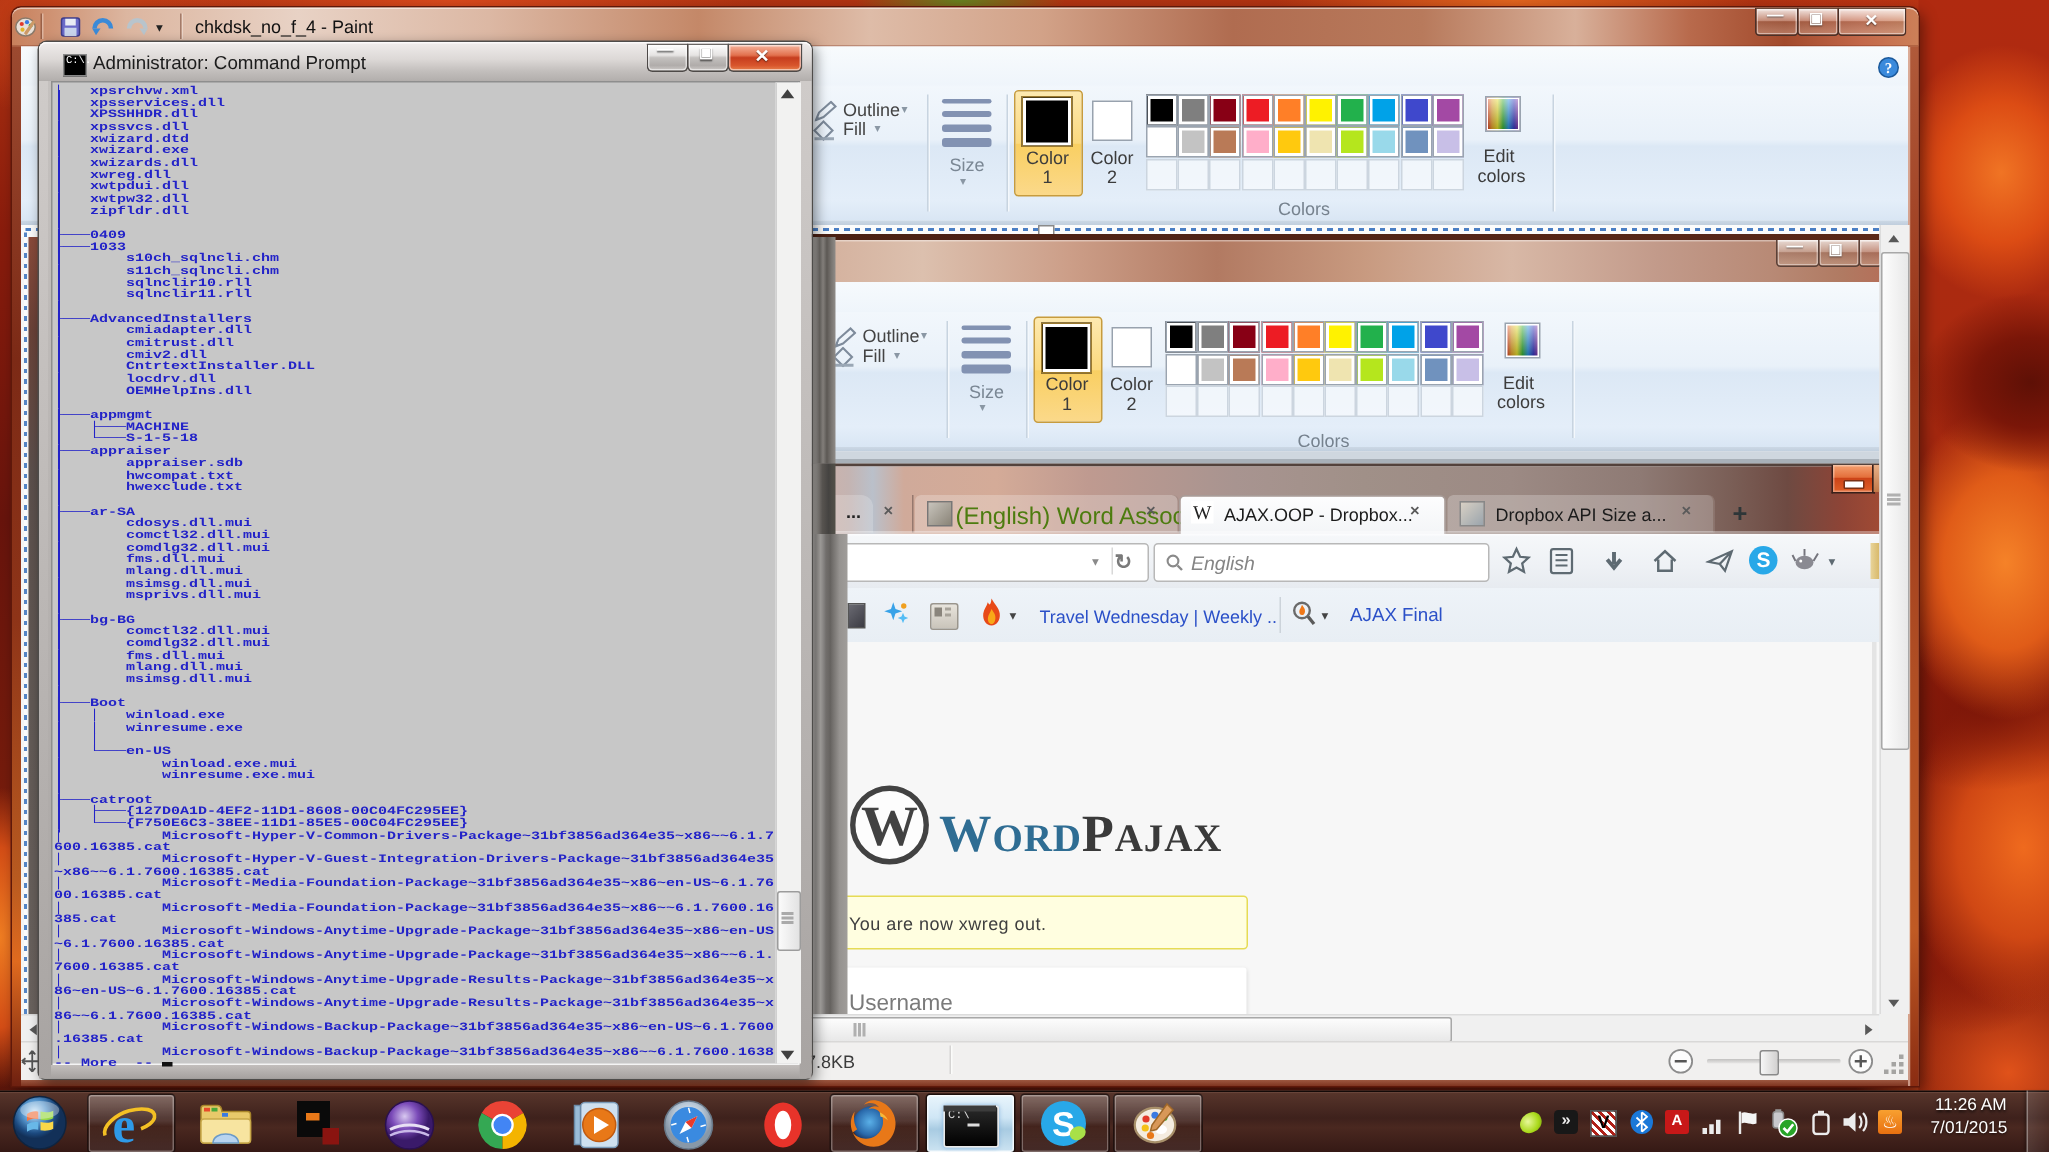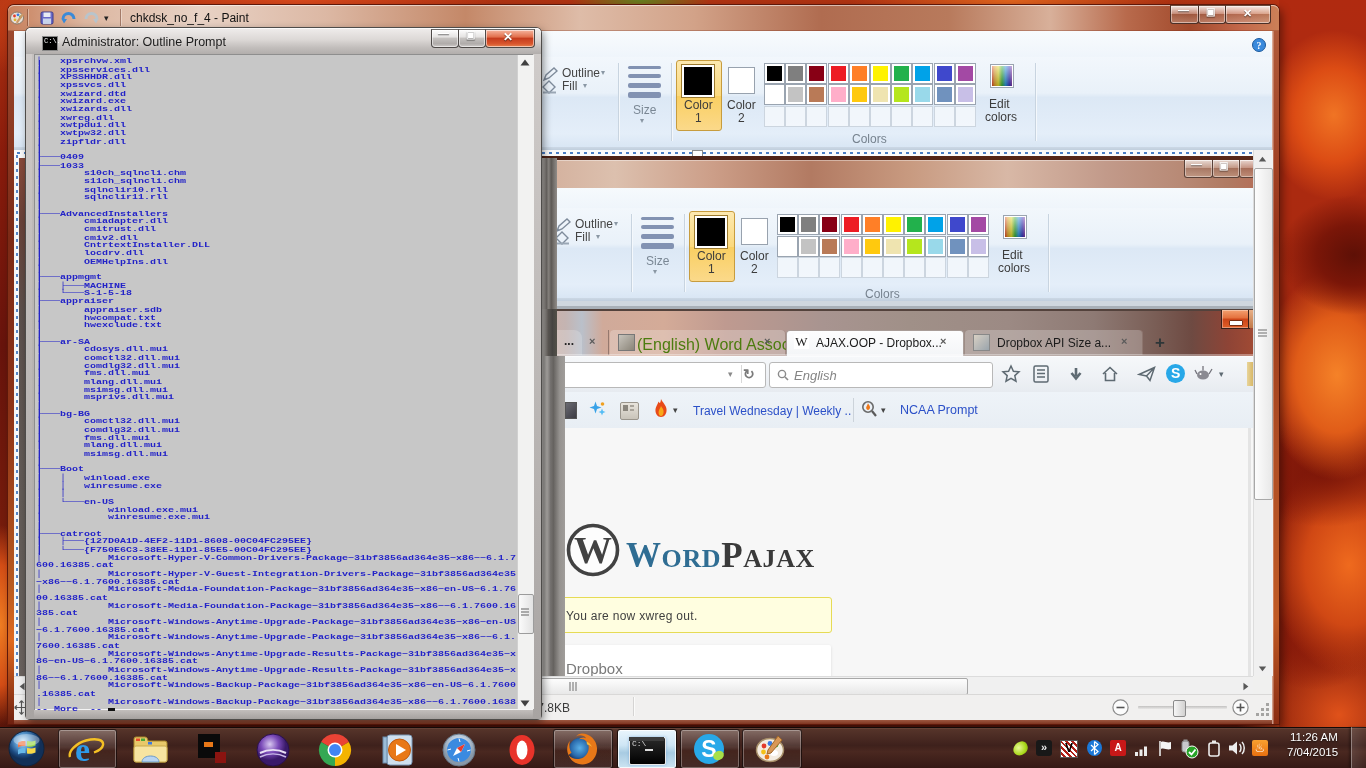--- a/index.html
+++ b/index.html
@@ -289,32 +289,32 @@
   </svg>
 <div class="a" style="left:673px;top:405px;font-size:9px;color:#444;white-space:nowrap;">▾</div>
 <div class="a" style="left:693px;top:404px;width:158px;height:15px;overflow:hidden;font-size:12px;color:#2b50c8;white-space:nowrap;">Travel Wednesday | Weekly ...</div>
 <div class="a" style="left:853px;top:398px;width:1px;height:24px;background:#ccd3da;"></div>
 <svg class="a" style="left:860px;top:399px" width="18" height="21" viewBox="0 0 18 21">
     <circle cx="8" cy="8" r="5.2" fill="none" stroke="#6a6a6a" stroke-width="1.6"></circle>
     <path d="M12 12 L16 17" stroke="#5a5a5a" stroke-width="2.2"></path>
     <path d="M8 4.2 C9 6 10.2 6.8 10 8.6 C9.9 10.2 9 11 8 11 C7 11 6.1 10.1 6.2 8.6 C6.3 7.2 7.4 6.2 8 4.2 Z" fill="#f07818"></path>
   </svg>
 <div class="a" style="left:881px;top:405px;font-size:9px;color:#444;white-space:nowrap;">▾</div>
-<div class="a" style="left:900px;top:403px;font-size:12.5px;color:#2b50c8;white-space:nowrap;">NCAA Prompt</div>
+<div class="a" style="left:900px;top:403px;font-size:12.5px;color:#2b50c8;white-space:nowrap;">AJAX Final</div>
 <div class="a" style="left:26px;top:428px;width:1227px;height:248px;background:#f7f7f7;"></div>
 <div class="a" style="left:1248px;top:428px;width:3px;height:248px;background:#e4e4e4;"></div>
 <svg class="a" style="left:566px;top:523px" width="54" height="54" viewBox="0 0 54 54">
 <circle cx="27" cy="27" r="24.5" fill="#fdfdfd" stroke="#424242" stroke-width="3.6"></circle>
 <text x="27" y="40" font-size="38" font-weight="bold" fill="#424242" text-anchor="middle" font-family="Liberation Serif">W</text>
 </svg>
 <div class="a" style="left:626px;top:536px;font-family:'Liberation Serif',serif;white-space:nowrap;letter-spacing:.6px;font-weight:bold;"><span style="font-size:35px;color:#2f6d93">W<span style="font-size:26px">ORD</span></span><span style="font-size:35px;color:#3a3a3a">P<span style="font-size:26px">AJAX</span></span></div>
 <div class="a" style="left:542px;top:597px;width:288px;height:34px;background:#fffee0;border:1px solid #e6db55;border-radius:3px;"></div>
 <div class="a" style="left:566px;top:609px;font-size:12px;color:#3f3f3f;white-space:nowrap;letter-spacing:.3px;">You are now xwreg out.</div>
 <div class="a" style="left:542px;top:645px;width:289px;height:40px;background:#fff;box-shadow:0 1px 3px rgba(0,0,0,.13);border-radius:2px 2px 0 0;"></div>
-<div class="a" style="left:566px;top:660px;font-size:15px;color:#7a7a7a;white-space:nowrap;">Dropbox</div>
+<div class="a" style="left:566px;top:660px;font-size:15px;color:#7a7a7a;white-space:nowrap;">Username</div>
 <div class="a" style="left:541px;top:158px;width:16px;height:151px;background:linear-gradient(90deg,#b8b4b0 0,#9c9894 18%,#6e6a66 34%,#8a8682 48%,#5e5a56 64%,#787470 82%,#908c88 100%);"></div>
 <div class="a" style="left:541px;top:309px;width:16px;height:47px;background:linear-gradient(90deg,#c2beba 0,#9e9a96 20%,#5e5a56 45%,#464442 70%,#525048 100%);"></div>
 <div class="a" style="left:541px;top:356px;width:24px;height:320px;background:linear-gradient(90deg,#c9c6c3 0,#9b9895 12%,#aca9a6 25%,#757270 40%,#666360 52%,#7e7b78 65%,#969390 78%,#a09d9a 100%);"></div>
 <div class="a" style="left:1253px;top:150px;width:19px;height:526px;background:#f0f0f0;border-left:1px solid #dcdcdc;"></div>
 <svg class="a" style="left:1257px;top:155px" width="11" height="9" viewBox="0 0 13 11">
     <path d="M6.5 2 L11 8 L2 8 Z" fill="#585858"></path>
   </svg>
 <div class="a" style="left:1254px;top:168px;width:17px;height:330px;background:linear-gradient(90deg,#fdfdfd,#e8e8e8);border:1px solid #a8a8a8;border-radius:2px;"></div>
 <div class="a" style="left:1258px;top:329px;width:9px;height:1.5px;background:#b0b0b0;box-shadow:0 3px 0 #b0b0b0,0 6px 0 #b0b0b0;"></div>
 <svg class="a" style="left:1257px;top:664px" width="11" height="9" viewBox="0 0 13 11">
@@ -349,21 +349,21 @@
   </svg>
 <div class="a" style="left:1266px;top:703px;width:2.5px;height:2.5px;background:#a5a4a2;box-shadow:-5px 5px 0 #a5a4a2,0 5px 0 #a5a4a2,-10px 10px 0 #a5a4a2,-5px 10px 0 #a5a4a2,0 10px 0 #a5a4a2;"></div>
 <div class="a" style="left:26px;top:28px;width:515px;height:691px;border-radius:5px 5px 4px 4px;box-shadow:0 0 0 1px #4e4c4a,2px 3px 9px rgba(0,0,0,.5);background:linear-gradient(180deg,#edeae9 0,#d5d1cf 15px,#bcb8b6 26px,#b2aeac 100%);"></div>
 <div class="a" style="left:26px;top:28px;width:515px;height:26px;border-radius:5px 5px 0 0;background:linear-gradient(180deg,#f0edec 0,#dcd8d6 45%,#c2bebc 75%,#b2aeac 100%);box-shadow:inset 0 1px 0 #fbfafa;"></div>
 <div class="a" style="left:32px;top:54px;width:2px;height:665px;background:linear-gradient(180deg,#c5c1bf,#a8a4a2);"></div>
 <div class="a" style="left:26px;top:54px;width:6px;height:665px;background:linear-gradient(180deg,#cfcbc9,#a8a4a2);"></div>
 <div class="a" style="left:533px;top:54px;width:8px;height:665px;background:linear-gradient(180deg,#cfcbc9,#a8a4a2);"></div>
 <div class="a" style="left:34px;top:710px;width:499px;height:9px;background:linear-gradient(180deg,#c2bebc,#a5a19f);"></div>
 <div class="a" style="left:42px;top:36px;width:14px;height:13px;background:#000;border:1px solid #888;"></div>
 <div class="a" style="left:44px;top:37px;font-size:7px;color:#fff;white-space:nowrap;font-family:'Liberation Mono',monospace;font-size:7px;">C:\.</div>
-<div class="a" style="left:62px;top:35px;font-size:12.5px;color:#1c1c1c;white-space:nowrap;">Administrator: Outline Prompt</div>
+<div class="a" style="left:62px;top:35px;font-size:12.5px;color:#1c1c1c;white-space:nowrap;">Administrator: Command Prompt</div>
 <div class="a" style="left:431px;top:29px;width:26px;height:17px;border:1px solid #4e4a48;border-top:1px solid #6a6664;border-radius:0 0 4px 4px;background:linear-gradient(180deg,#fdfdfd 0,#e6e4e3 40%,#c4c1bf 50%,#b0acaa 80%,#cecac8 100%);box-shadow:inset 0 0 0 1px rgba(255,255,255,.55);"></div>
 <div class="a" style="left:438px;top:27px;font-size:11px;color:#fff;white-space:nowrap;font-weight:bold;text-shadow:0 1px 1px rgba(0,0,0,.6);">—</div>
 <div class="a" style="left:458px;top:29px;width:26px;height:17px;border:1px solid #4e4a48;border-top:1px solid #6a6664;border-radius:0 0 4px 4px;background:linear-gradient(180deg,#fdfdfd 0,#e6e4e3 40%,#c4c1bf 50%,#b0acaa 80%,#cecac8 100%);box-shadow:inset 0 0 0 1px rgba(255,255,255,.55);"></div>
 <div class="a" style="left:466px;top:29px;font-size:10px;color:#fff;white-space:nowrap;font-weight:bold;text-shadow:0 1px 1px rgba(0,0,0,.6);">▣</div>
 <div class="a" style="left:485px;top:29px;width:48px;height:17px;border:1px solid #4e4a48;border-top:1px solid #6a6664;border-radius:0 0 4px 4px;background:linear-gradient(180deg,#f6b59e 0,#e2714e 40%,#c63d1e 50%,#d8552c 80%,#e8824e 100%);box-shadow:inset 0 0 0 1px rgba(255,255,255,.55);"></div>
 <div class="a" style="left:503px;top:30px;font-size:12px;color:#fff;white-space:nowrap;font-weight:bold;text-shadow:0 1px 1px rgba(0,0,0,.6);">✕</div>
 <div class="a" style="left:34px;top:54px;width:499px;height:656px;background:#c7c7c7;box-shadow:inset 1px 1px 0 #8e8e8e, inset -1px -1px 0 #f4f4f4;"></div>
 <div class="a" style="left:517px;top:55px;width:16px;height:654px;background:#f2f2f1;border-left:1px solid #d0d0d0;"></div>
 <svg class="a" style="left:519px;top:58px" width="12" height="10" viewBox="0 0 12 10">
     <path d="M6 1.5 L10.5 7.5 L1.5 7.5 Z" fill="#404040"></path>
@@ -599,13 +599,13 @@
 <svg class="a" style="left:1208px;top:740px" width="12" height="17" viewBox="0 0 12 17">
     <rect x="1" y="3" width="10" height="13" rx="2" fill="none" stroke="#ececec" stroke-width="1.6"></rect>
     <rect x="4" y="0.5" width="4" height="2.5" fill="#ececec"></rect>
   </svg>
 <svg class="a" style="left:1228px;top:740px" width="18" height="16" viewBox="0 0 18 16">
     <path d="M1 5.5 L4.5 5.5 L9 1.5 L9 14.5 L4.5 10.5 L1 10.5 Z" fill="#ececec"></path>
     <path d="M11.5 4 C13.5 6 13.5 10 11.5 12 M14 2 C17 5 17 11 14 14" stroke="#ececec" stroke-width="1.5" fill="none"></path>
   </svg>
 <div class="a" style="left:1252px;top:740px;width:16px;height:16px;background:linear-gradient(180deg,#f8a030,#e87010);border-radius:2px;color:#fff;font-size:12px;text-align:center;line-height:16px;font-family:'Liberation Serif',serif;">♨</div>
 <div class="a" style="left:1290px;top:731px;font-size:11.5px;color:#fff;white-space:nowrap;text-shadow:0 1px 2px rgba(0,0,0,.8);">11:26 AM</div>
-<div class="a" style="left:1287px;top:746px;font-size:11.5px;color:#fff;white-space:nowrap;text-shadow:0 1px 2px rgba(0,0,0,.8);">7/04/2015</div>
+<div class="a" style="left:1287px;top:746px;font-size:11.5px;color:#fff;white-space:nowrap;text-shadow:0 1px 2px rgba(0,0,0,.8);">7/01/2015</div>
 <div class="a" style="left:1351px;top:727px;width:15px;height:41px;background:linear-gradient(90deg,rgba(255,255,255,.12),rgba(255,255,255,.04));border-left:1px solid rgba(255,255,255,.4);box-shadow:-2px 0 2px rgba(0,0,0,.3);"></div>
 </body></html>

